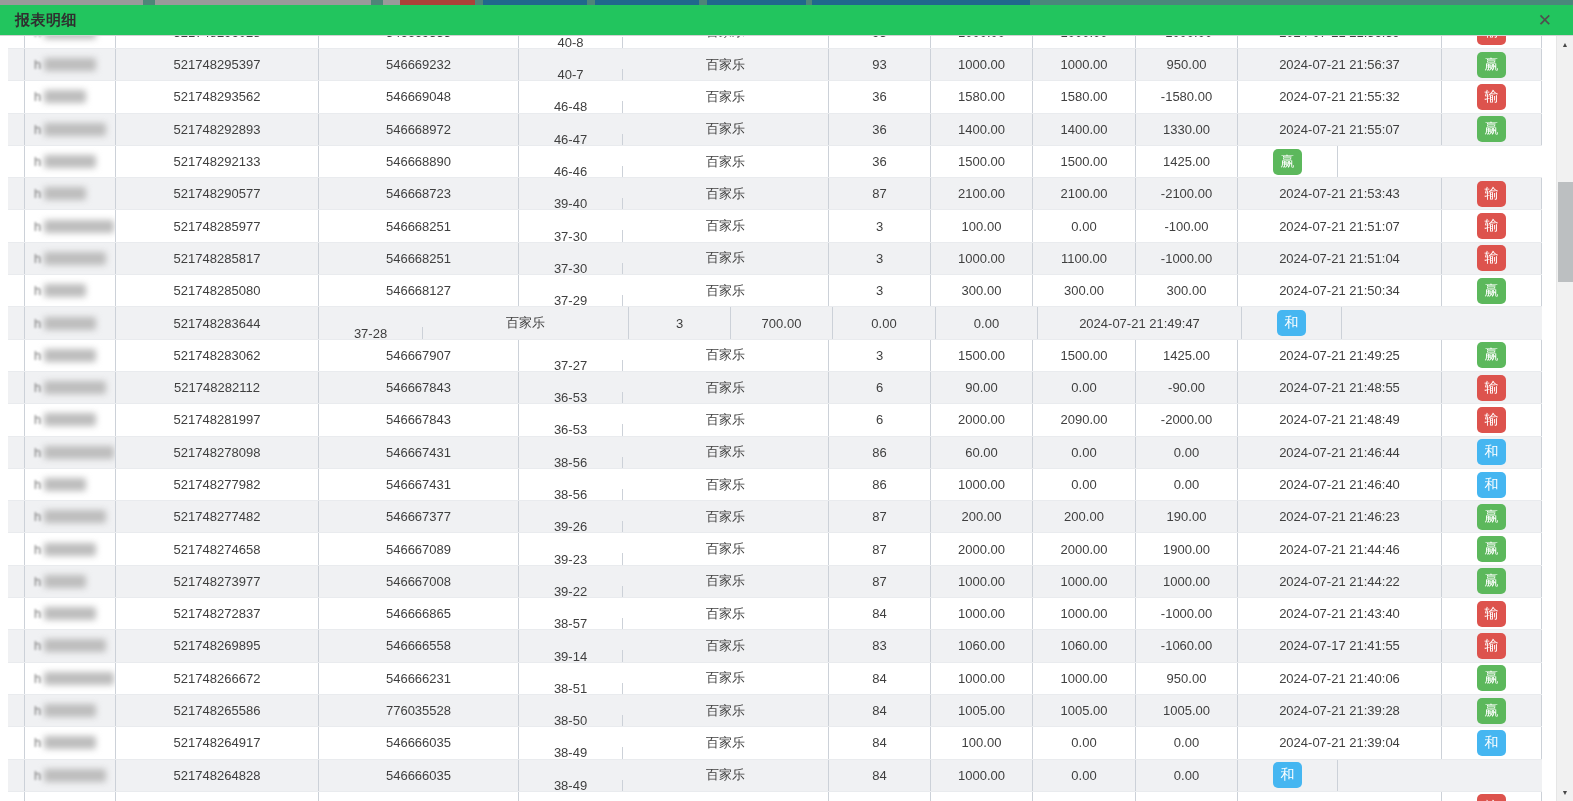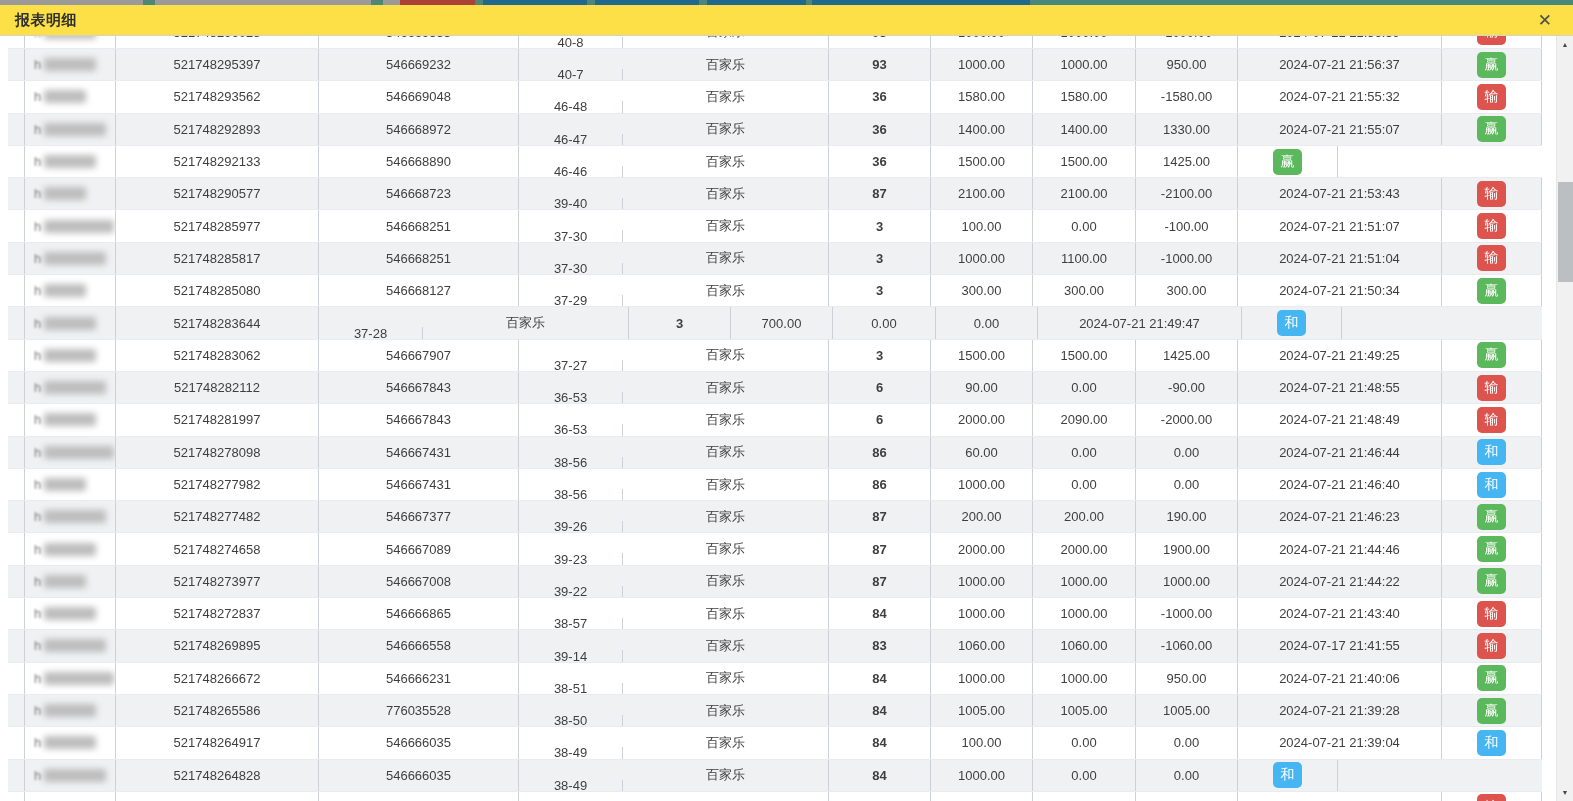--- a/index.html
+++ b/index.html
@@ -4,39 +4,39 @@
 <style>
   * { margin:0; padding:0; box-sizing:border-box; }
   html,body { width:1573px; height:801px; overflow:hidden; background:#fff;
     font-family:"Liberation Sans","DejaVu Sans",sans-serif; }
 
   
   .top-strip { height:5px; display:flex; width:1573px; }
   .top-strip div { height:5px; }
 
   
-  .title-bar { height:31px; background:#fde047; border-bottom:1px solid #d2d2d2;
+  .title-bar { height:31px; background:#22c55e; border-bottom:1px solid #d2d2d2;
     display:flex; align-items:center; padding:0 15px; }
   .title { font-size:15px; font-weight:bold; color:#2f2f2f; letter-spacing:0.5px; }
   .close-btn { margin-left:auto; font-size:17px; color:#4f4f4f; cursor:pointer;
     line-height:1; font-weight:400; padding:2px 6px; }
 
   
   .modal-body { position:relative; height:765px; background:#fff; overflow:hidden; }
   .report-table { position:absolute; left:8px; top:-19.3px; width:1534px; }
 
   .row { display:flex; height:32.3px; border-bottom:1px solid #e9ebee; background:#fff; }
   .row.striped { background:#f0f1f3; }
   .cell { display:flex; align-items:center; justify-content:center;
     border-right:1px solid #ccd1d8; font-size:13px; color:#3f3f3f;
     overflow:hidden; white-space:nowrap; }
   .c0 { width:108px; position:relative; justify-content:flex-start; padding-left:26px; }
   .c0::before { content:""; position:absolute; left:16px; top:0; bottom:0; width:1px; background:#ccd1d8; }
   .c1 { width:203px; } .c2 { width:200px; } .c3 { width:104px;margin-top:20px; }
-  .c4 { width:206px;text-align:right; } .c5 { width:102px;font-weight:bold; } .c6 { width:102px; }
+  .c4 { width:206px;text-align:right; } .c5 { width:102px; } .c6 { width:102px; }
   .c7 { width:103px; } .c8 { width:102px; } .c9 { width:204px; }
   .c10 { width:100px; }
 
   
   .uh { color:#7a7a7a; font-size:13px; filter:blur(0.8px); margin-right:3px; }
   .ublur { height:13px; width:52px; background:#bdbdbd; border-radius:2px; filter:blur(3px); }
   .row:nth-child(3n) .ublur { width:42px; }
   .row:nth-child(4n) .ublur { width:62px; }
   .row:nth-child(7n) .ublur { width:70px; }
 

